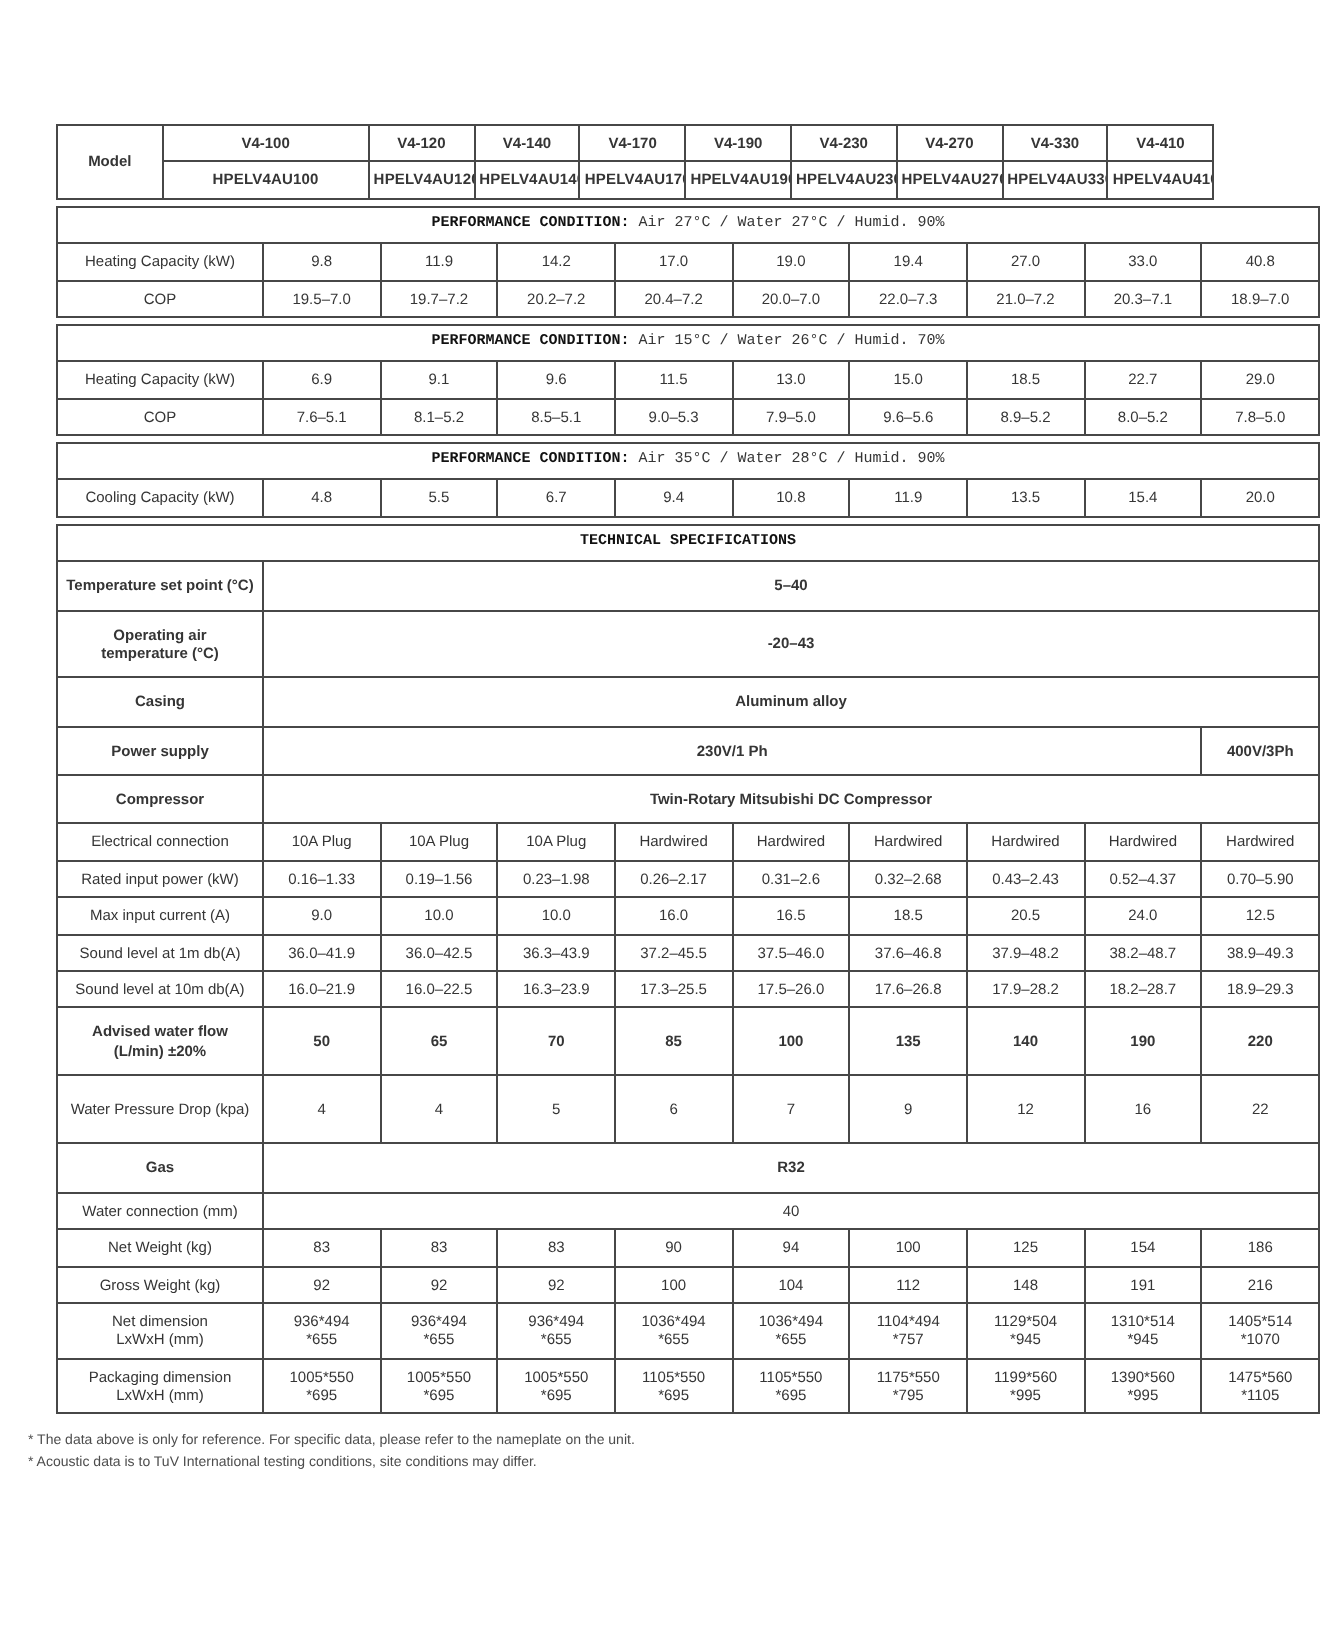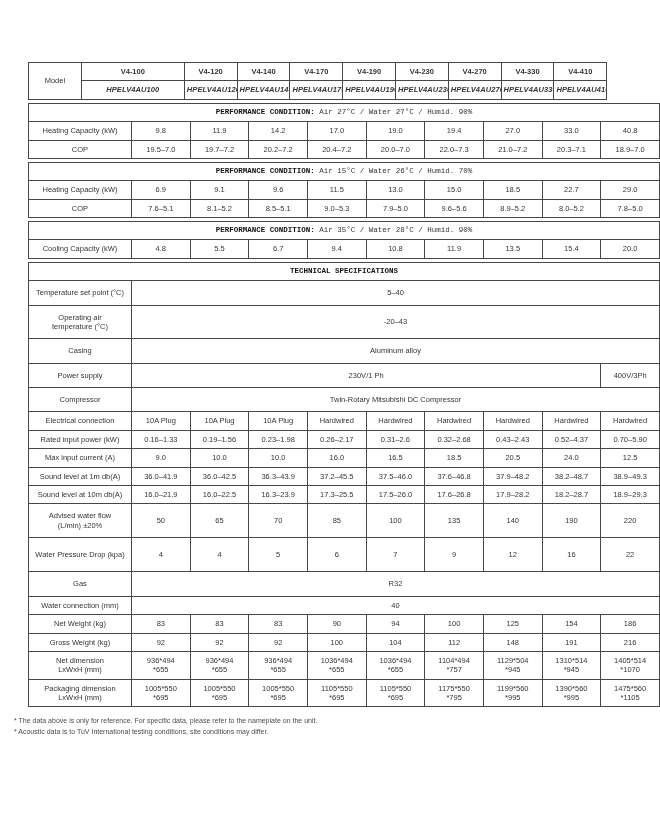--- a/index.html
+++ b/index.html
@@ -7,28 +7,28 @@
     width:660px;height:826px;background:#ffffff;position:relative;
     font-family:"Liberation Sans","DejaVu Sans",sans-serif;color:#303030;
   }
   .content{position:absolute;top:62px;left:28px;width:632px;}
   table.tbl{width:632px;table-layout:fixed;border-collapse:collapse;margin:0 0 3px 0;background:#fff;}
   table.tbl td{
     border:1px solid #474747;font-size:7.5px;line-height:1.25;
     vertical-align:middle;padding:4px 2px;text-align:center;color:#353535;
     white-space:pre-line;overflow:hidden;
   }
-  td.model-label{font-weight:normal;font-size:9.5px;text-align:center;color:#1f1f1f;}
+  td.model-label{font-weight:bold;font-size:9.5px;text-align:center;color:#1f1f1f;}
   td.model{font-weight:bold;font-size:10px;padding:8px 2px 7px 2px;color:#1f1f1f;margin-left:29px;}
-  td.code{font-weight:bold;font-size:6px;padding:5px 1px;letter-spacing:.1px;color:#2a2a2a;font-style:italic;}
+  td.code{font-weight:bold;font-size:6px;padding:5px 1px;letter-spacing:.1px;color:#2a2a2a;}
   td.sec-head{text-align:left;padding:6px 6px;font-size:7.5px;color:#2a2a2a;font-family:Liberation Mono, monospace;}
   .shb{font-weight:bold;color:#111;}
   td.lbl{text-align:left;padding:4px 6px;}
   tr.tall td{padding-top:12px;padding-bottom:12px;margin-left:14px;}
-  tr.semi td{padding-top:7px;padding-bottom:7px;}
+  tr.semi td{padding-top:7px;padding-bottom:7px;font-weight:bold;}
   .footnotes{margin:9px 0 0 -14px;font-size:7px;color:#4c4c4c;line-height:1.55;}
   .footnotes div{white-space:nowrap;}
 </style>
 </head>
 <body>
 
 <div class="content">
   <div id="tables">
     <table class="tbl">
       <colgroup id="head-cols"></colgroup>

